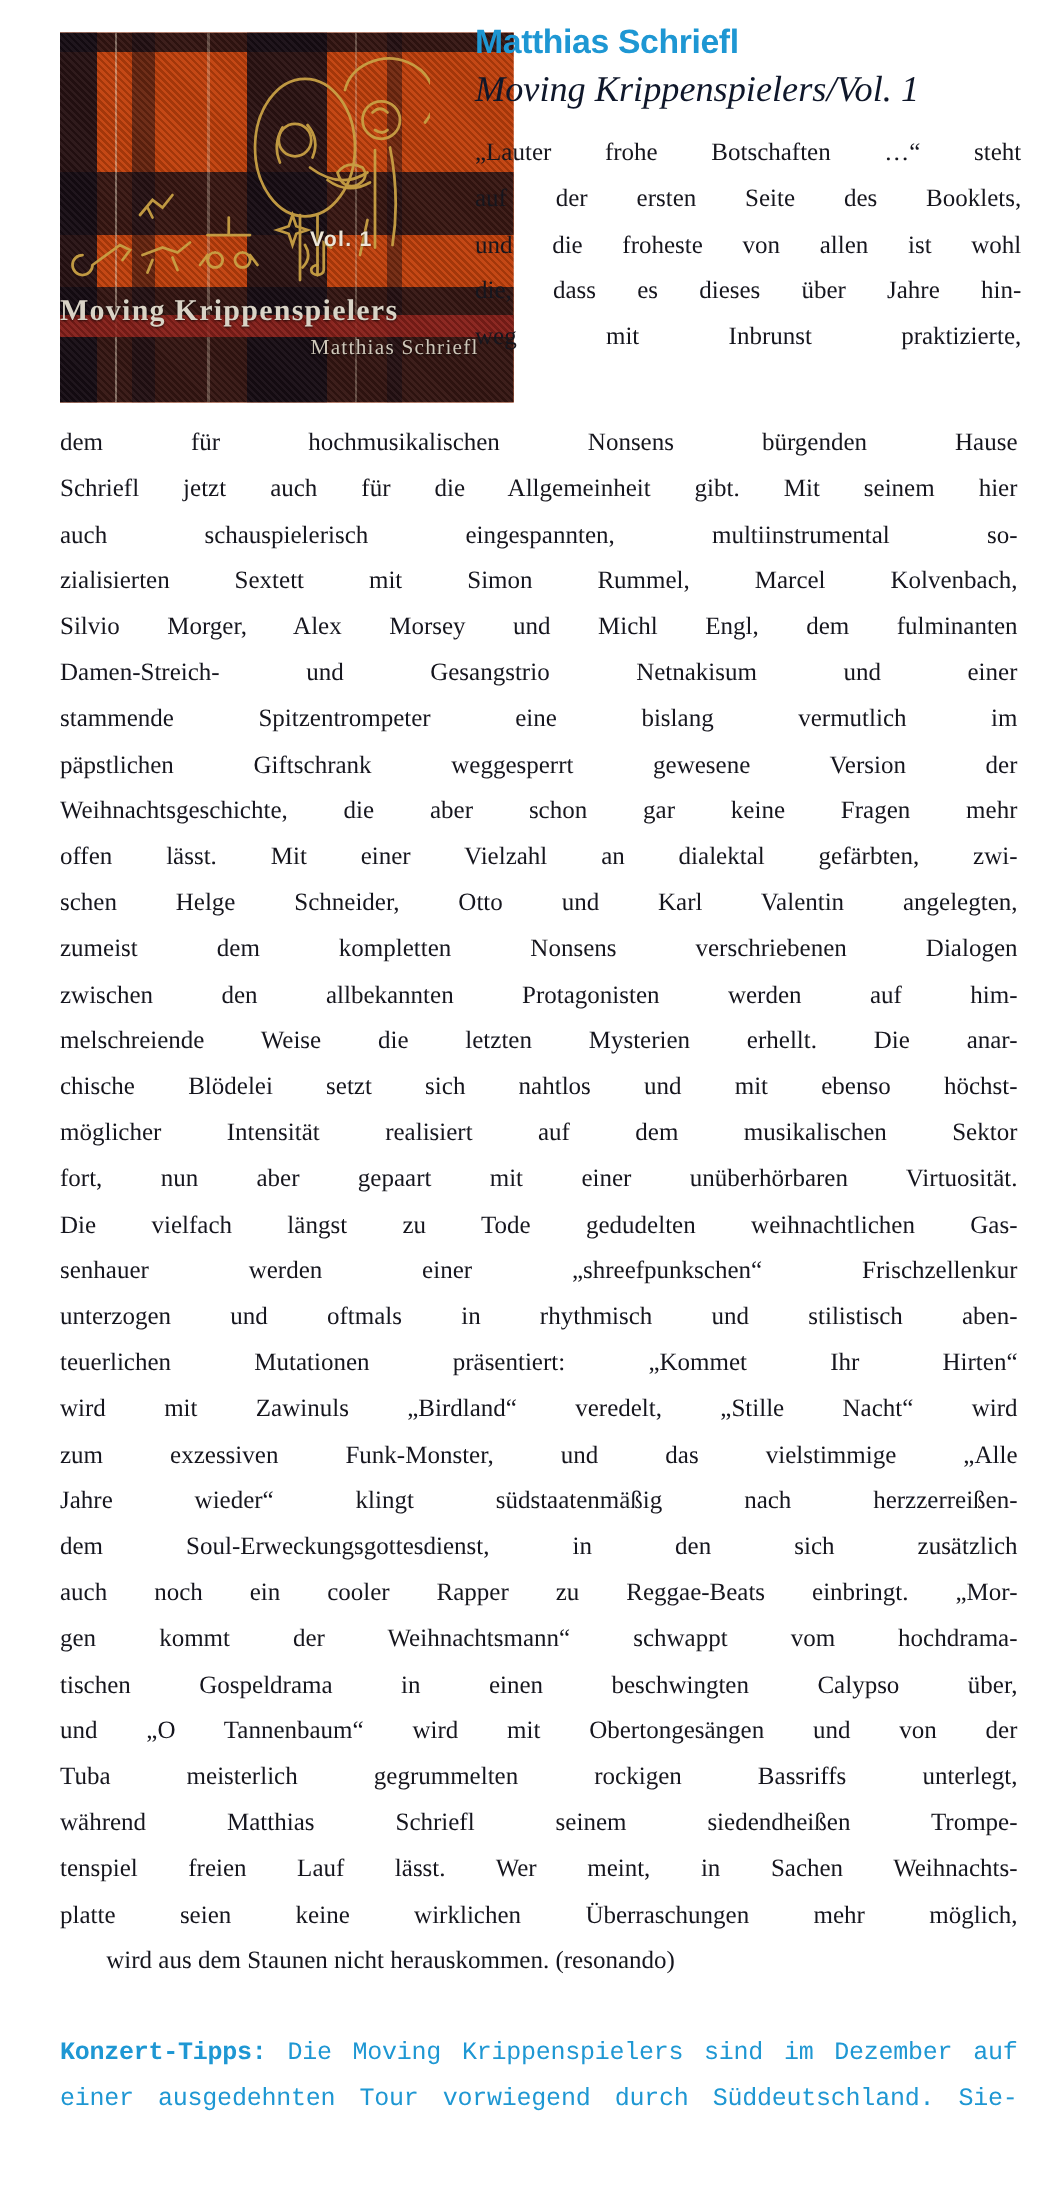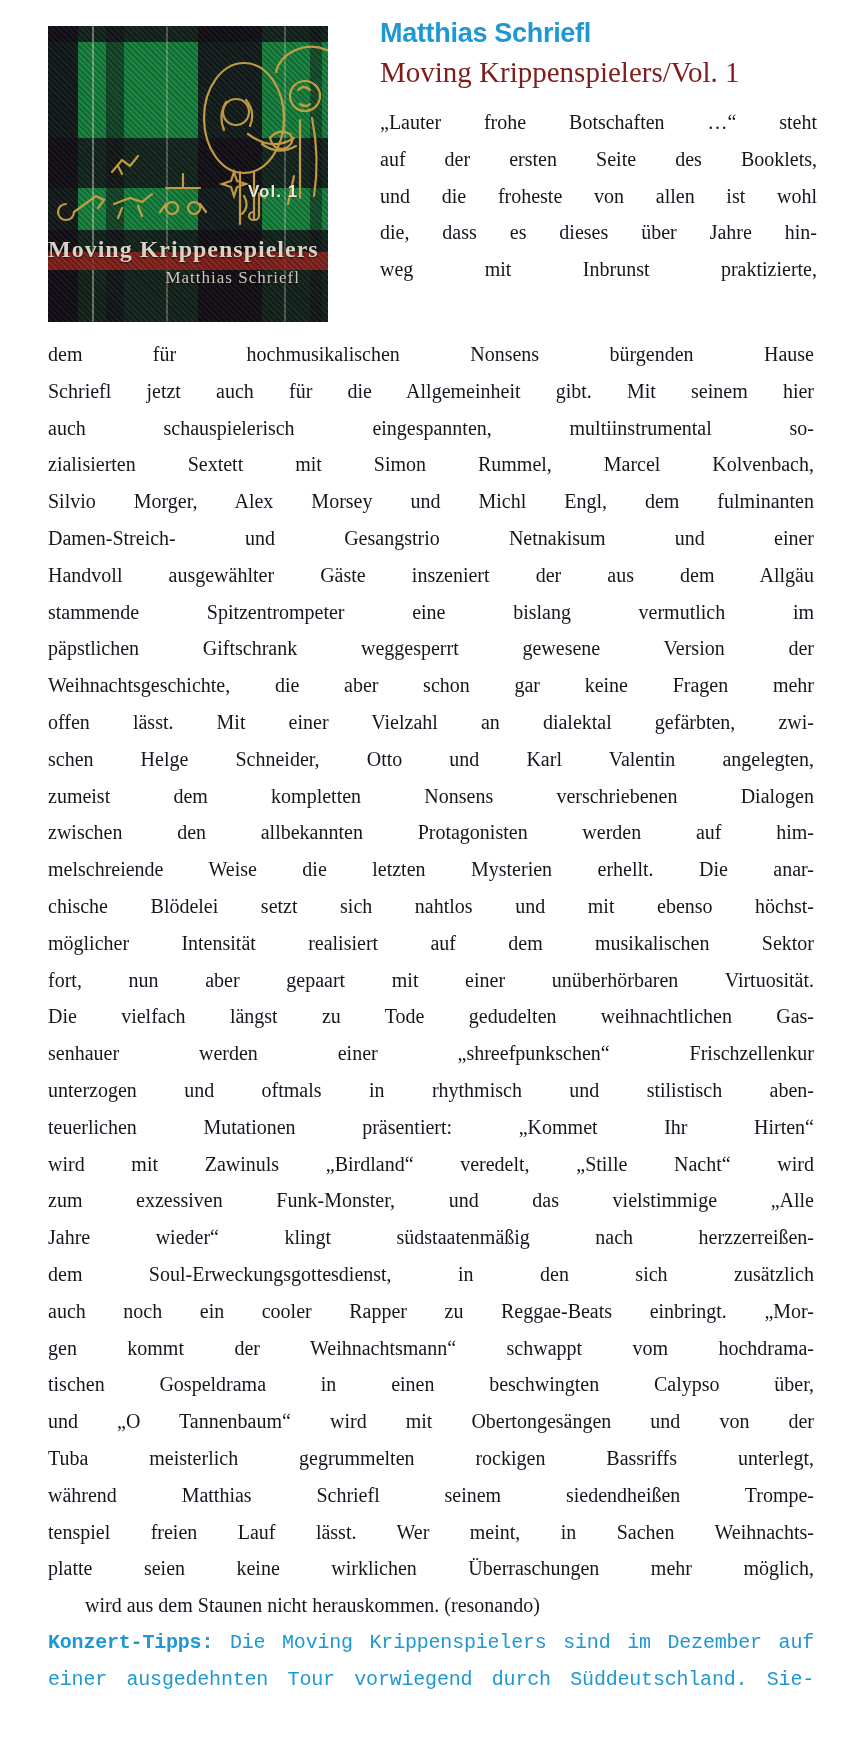--- a/index.html
+++ b/index.html
@@ -1,21 +1,21 @@
 <!DOCTYPE html>
 <html><head>
 <meta charset="utf-8">
 <style>
   html,body{margin:0;padding:0;background:#ffffff;}
   .page{position:relative;width:842px;height:1758px;background:#ffffff;overflow:hidden;
         font-family:"Liberation Serif", serif;color:#16161e;}
 
   
-  .album{position:absolute;left:48px;top:26px;width:280px;height:296px;overflow:hidden;
-         background-color:#15803d;}
+  .album{position:absolute;left:48px;top:26px;width:352px;height:296px;overflow:hidden;
+         background-color:#c2410c;padding-left:11px;}
   .tartan{position:absolute;inset:0;
     background-image:
       repeating-linear-gradient(45deg, rgba(0,0,0,0.16) 0 2px, rgba(255,255,255,0.04) 2px 4px),
       linear-gradient(180deg, transparent 0 226px, rgba(150,34,27,0.85) 226px 244px, transparent 244px),
       linear-gradient(90deg, transparent 0 44px, rgba(232,220,198,0.45) 44px 46px, transparent 46px 118px, rgba(232,220,198,0.30) 118px 120px, transparent 120px 236px, rgba(232,220,198,0.30) 236px 238px, transparent 238px),
       linear-gradient(90deg, rgba(18,11,20,0.88) 0 30px, transparent 30px 58px, rgba(18,11,20,0.50) 58px 76px, transparent 76px 150px, rgba(18,11,20,0.85) 150px 214px, transparent 214px 262px, rgba(18,11,20,0.45) 262px 274px, transparent 274px),
       linear-gradient(180deg, rgba(18,11,20,0.80) 0 16px, transparent 16px 112px, rgba(18,11,20,0.78) 112px 162px, transparent 162px 204px, rgba(18,11,20,0.80) 204px 296px);
   }
   .art{position:absolute;inset:0;}
   .album-vol{position:absolute;left:200px;top:156px;width:92px;color:#ece6d8;
@@ -24,21 +24,21 @@
   .album-title{position:absolute;left:0;top:210px;width:286px;text-align:left;color:#d9d3c6;
              font-size:24px;letter-spacing:1px;text-shadow:0 1px 2px rgba(0,0,0,.7);font-weight:bold;}
   .album-artist{position:absolute;right:28px;top:242px;color:#cfc8ba;font-size:17px;
              letter-spacing:1px;text-shadow:0 1px 2px rgba(0,0,0,.7);}
 
   
   .artist-heading{position:absolute;left:380px;top:18px;width:440px;
       font-family:"Liberation Sans",sans-serif;font-weight:bold;font-size:27px;
       letter-spacing:-0.3px;color:#1e97d3;}
   .album-heading{position:absolute;left:380px;top:56px;width:440px;
-      font-size:29px;color:#7f1d1d;}
+      font-style:italic;font-size:29px;color:#0f172a;}
 
   
   .jline{text-align:justify;text-align-last:justify;-moz-text-align-last:justify;
          height:36.8px;line-height:36.8px;overflow:hidden;font-size:20px;}
   .jline.last{text-align-last:left;margin-left:37px;-moz-text-align-last:left;}
   .col{position:absolute;left:380px;top:104px;width:437px;}
   .full{position:absolute;left:48px;top:336px;width:766px;}
 
   
   .konzert{position:absolute;left:48px;top:1624px;width:766px;color:#1e97d3;
@@ -94,21 +94,20 @@
     <div class="jline">weg mit Inbrunst praktizierte,</div>
   </div>
 
   <div class="full">
     <div class="jline">dem für hochmusikalischen Nonsens bürgenden Hause</div>
     <div class="jline">Schriefl jetzt auch für die Allgemeinheit gibt. Mit seinem hier</div>
     <div class="jline">auch schauspielerisch eingespannten, multiinstrumental so-</div>
     <div class="jline">zialisierten Sextett mit Simon Rummel, Marcel Kolvenbach,</div>
     <div class="jline">Silvio Morger, Alex Morsey und Michl Engl, dem fulminanten</div>
     <div class="jline">Damen-Streich- und Gesangstrio Netnakisum und einer</div>
-    <div class="jline">Handvoll ausgewählter Gäste inszeniert der aus dem Allgäu</div>
     <div class="jline">stammende Spitzentrompeter eine bislang vermutlich im</div>
     <div class="jline">päpstlichen Giftschrank weggesperrt gewesene Version der</div>
     <div class="jline">Weihnachtsgeschichte, die aber schon gar keine Fragen mehr</div>
     <div class="jline">offen lässt. Mit einer Vielzahl an dialektal gefärbten, zwi-</div>
     <div class="jline">schen Helge Schneider, Otto und Karl Valentin angelegten,</div>
     <div class="jline">zumeist dem kompletten Nonsens verschriebenen Dialogen</div>
     <div class="jline">zwischen den allbekannten Protagonisten werden auf him-</div>
     <div class="jline">melschreiende Weise die letzten Mysterien erhellt. Die anar-</div>
     <div class="jline">chische Blödelei setzt sich nahtlos und mit ebenso höchst-</div>
     <div class="jline">möglicher Intensität realisiert auf dem musikalischen Sektor</div>

